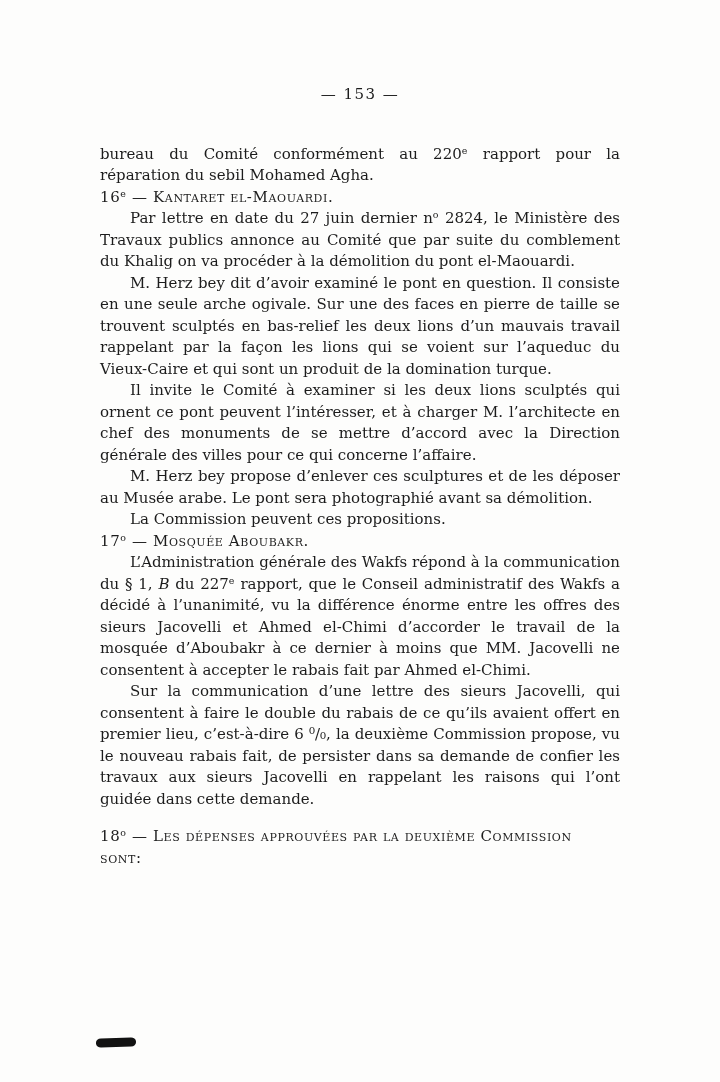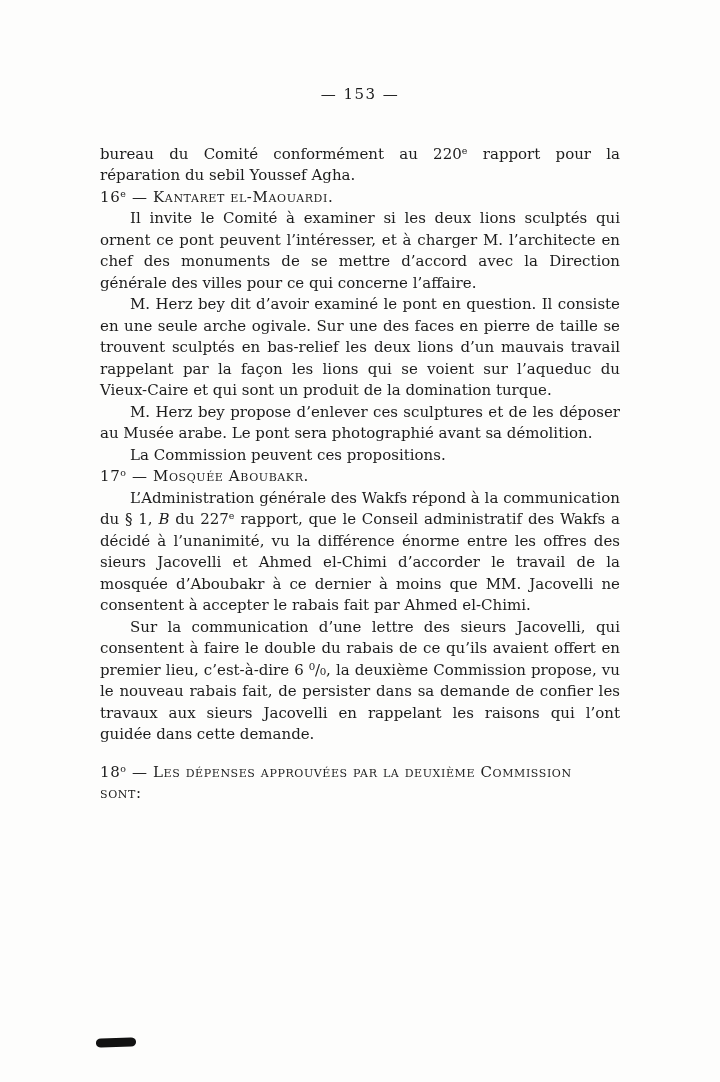--- a/index.html
+++ b/index.html
@@ -54,24 +54,25 @@
     border-radius: 5px / 4px;
     transform: rotate(-2deg);
   }
 </style>
 </head>
 <body>
 
 <div class="page">
   <div class="page-number">— 153 —</div>
   <div class="content">
-      <p class="para noindent"><span>bureau du Comité conformément au 220ᵉ rapport pour la réparation du sebil Youssef Agha.</span></p>
+      <p class="para noindent"><span>bureau du Comité conformément au 220ᵉ rapport pour la réparation du sebil Mohamed Agha.</span></p>
       <p class="heading"><span>16ᵉ — Kantaret el-Maouardi.</span></p>
+      <p class="para"><span>Par lettre en date du 27 juin dernier nᵒ 2824, le Ministère des Travaux publics annonce au Comité que par suite du comblement du Khalig on va procéder à la démolition du pont el-Maouardi.</span></p>
+      <p class="para"><span>M. Herz bey dit d’avoir examiné le pont en question. Il consiste en une seule arche ogivale. Sur une des faces en pierre de taille se trouvent sculptés en bas-relief les deux lions d’un mauvais travail rappelant par la façon les lions qui se voient sur l’aqueduc du Vieux-Caire et qui sont un produit de la domination turque.</span></p>
       <p class="para"><span>Il invite le Comité à examiner si les deux lions sculptés qui ornent ce pont peuvent l’intéresser, et à charger M. l’architecte en chef des monuments de se mettre d’accord avec la Direction générale des villes pour ce qui concerne l’affaire.</span></p>
-      <p class="para"><span>M. Herz bey dit d’avoir examiné le pont en question. Il consiste en une seule arche ogivale. Sur une des faces en pierre de taille se trouvent sculptés en bas-relief les deux lions d’un mauvais travail rappelant par la façon les lions qui se voient sur l’aqueduc du Vieux-Caire et qui sont un produit de la domination turque.</span></p>
       <p class="para"><span>M. Herz bey propose d’enlever ces sculptures et de les déposer au Musée arabe. Le pont sera photographié avant sa démolition.</span></p>
       <p class="para"><span>La Commission peuvent ces propositions.</span></p>
       <p class="heading"><span>17ᵒ — Mosquée Aboubakr.</span></p>
       <p class="para"><span>L’Administration générale des Wakfs répond à la communication du § 1, </span><span class="italic">B</span><span> du 227ᵉ rapport, que le Conseil administratif des Wakfs a décidé à l’unanimité, vu la différence énorme entre les offres des sieurs Jacovelli et Ahmed el-Chimi d’accorder le travail de la mosquée d’Aboubakr à ce dernier à moins que MM. Jacovelli ne consentent à accepter le rabais fait par Ahmed el-Chimi.</span></p>
       <p class="para"><span>Sur la communication d’une lettre des sieurs Jacovelli, qui consentent à faire le double du rabais de ce qu’ils avaient offert en premier lieu, c’est-à-dire 6 ⁰/₀, la deuxième Commission propose, vu le nouveau rabais fait, de persister dans sa demande de confier les travaux aux sieurs Jacovelli en rappelant les raisons qui l’ont guidée dans cette demande.</span></p>
       <p class="heading left"><span>18ᵒ — Les dépenses approuvées par la deuxième Commission sont:</span></p>
     </div>
 </div>
 
 <div class="artifact"></div>

